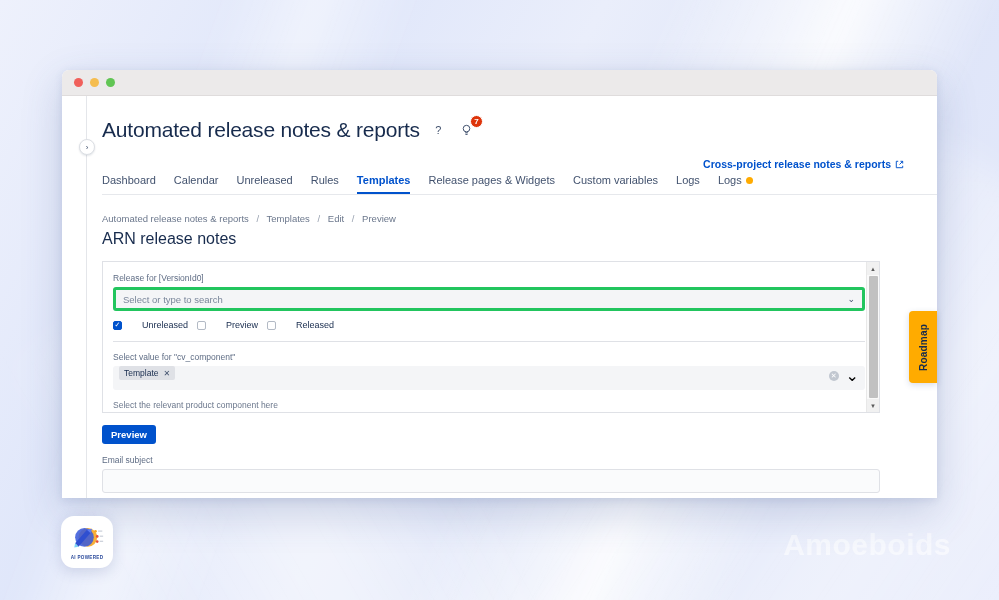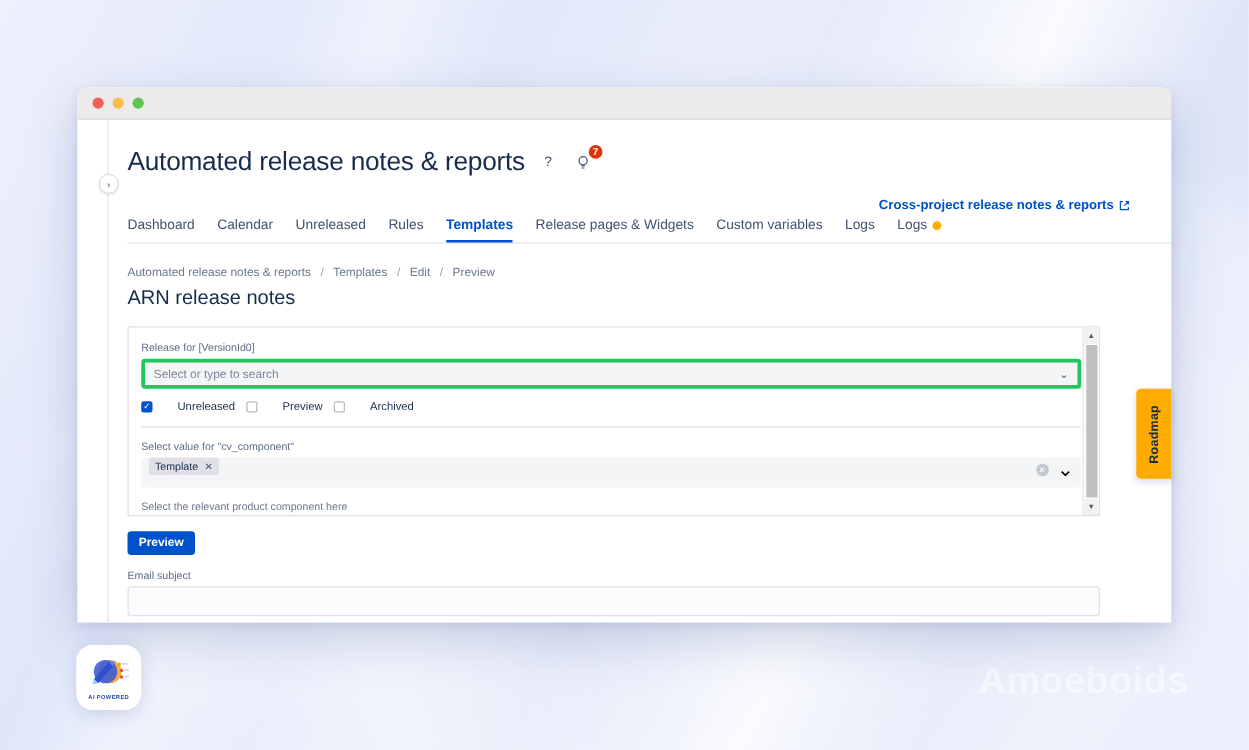--- a/index.html
+++ b/index.html
@@ -321,21 +321,21 @@
             <label class="chk">
               <span class="box on">✓</span>
               <span>Unreleased</span>
             </label>
             <label class="chk">
               <span class="box"></span>
               <span>Preview</span>
             </label>
             <label class="chk">
               <span class="box"></span>
-              <span>Archived</span>
+              <span>Released</span>
             </label>
           </div>
 
           <div class="divider"></div>
 
           <div class="field-label">Select value for "cv_component"</div>
           <div class="chip-box">
             <span class="chip">
               <span>Template</span>
               <span class="x">✕</span>

